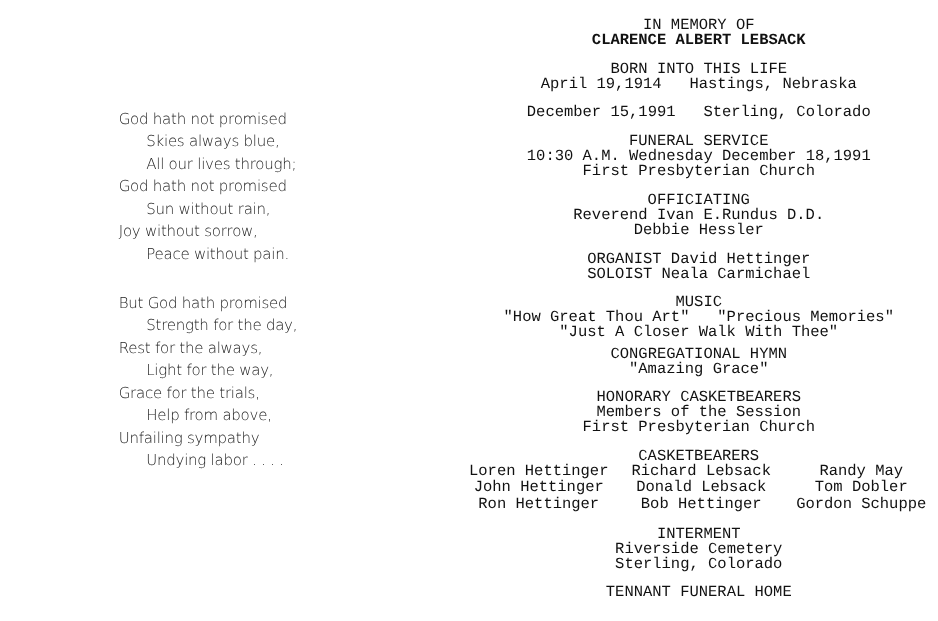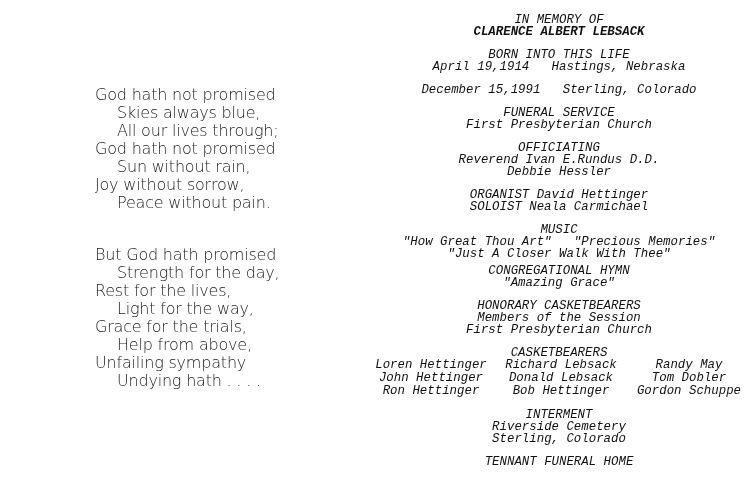--- a/index.html
+++ b/index.html
@@ -13,41 +13,40 @@
       position: relative;
       overflow: hidden;
       color: #1a1a1a;
     }
     .poem {
       position: absolute;
       left: 95px;
       top: 86px;
       width: 200px;
       font-family: "DejaVu Sans", sans-serif;
-      font-size: 16px;
+      font-size: 12px;
       letter-spacing: -0.2px;
       color: #222;
       font-weight: 300;
     }
     .stanza { margin: 0; }
-    .stanza + .stanza { margin-top: 34px; }
+    .stanza + .stanza { margin-top: 21px; }
     .pline {
       height: 18px;
       line-height: 18px;
       white-space: nowrap;
     }
     .pline.indent { padding-left: 22px; }
 
     .program {
       position: absolute;
       left: 372px;
       top: 14px;
       width: 374px;
       font-family: "Liberation Mono", "DejaVu Sans Mono", monospace;
-      font-style: italic;
       font-size: 12.4px;
       color: #111;
       text-align: center;
     }
     .section { margin: 0; }
     .line {
       line-height: 12px;
       height: 12px;
       white-space: nowrap;
     }
@@ -75,46 +74,47 @@
     <div class="pline indent">Skies always blue,</div>
     <div class="pline indent">All our lives through;</div>
     <div class="pline">God hath not promised</div>
     <div class="pline indent">Sun without rain,</div>
     <div class="pline">Joy without sorrow,</div>
     <div class="pline indent">Peace without pain.</div>
   </div>
   <div class="stanza">
     <div class="pline">But God hath promised</div>
     <div class="pline indent">Strength for the day,</div>
-    <div class="pline">Rest for the lives,</div>
+    <div class="pline">Rest for the always,</div>
     <div class="pline indent">Light for the way,</div>
     <div class="pline">Grace for the trials,</div>
     <div class="pline indent">Help from above,</div>
     <div class="pline">Unfailing sympathy</div>
-    <div class="pline indent">Undying hath . . . .</div>
+    <div class="pline indent">Undying labor . . . .</div>
   </div>
 </div>
 
 <div class="program">
   <div class="section">
     <div class="line">IN MEMORY OF</div>
     <div class="line bold">CLARENCE ALBERT LEBSACK</div>
   </div>
   <div class="gap-lg"></div>
   <div class="section">
     <div class="line">BORN INTO THIS LIFE</div>
     <div class="line" style="white-space:pre;">April 19,1914   Hastings, Nebraska</div>
   </div>
   <div class="gap-lg"></div>
   <div class="section">
     <div class="line" style="white-space:pre;">December 15,1991   Sterling, Colorado</div>
   </div>
   <div class="gap-lg"></div>
   <div class="section">
     <div class="line">FUNERAL SERVICE</div>
+    <div class="line">10:30 A.M. Wednesday December 18,1991</div>
     <div class="line">First Presbyterian Church</div>
   </div>
   <div class="gap-lg"></div>
   <div class="section">
     <div class="line">OFFICIATING</div>
     <div class="line">Reverend Ivan E.Rundus D.D.</div>
     <div class="line">Debbie Hessler</div>
   </div>
   <div class="gap-lg"></div>
   <div class="section">

